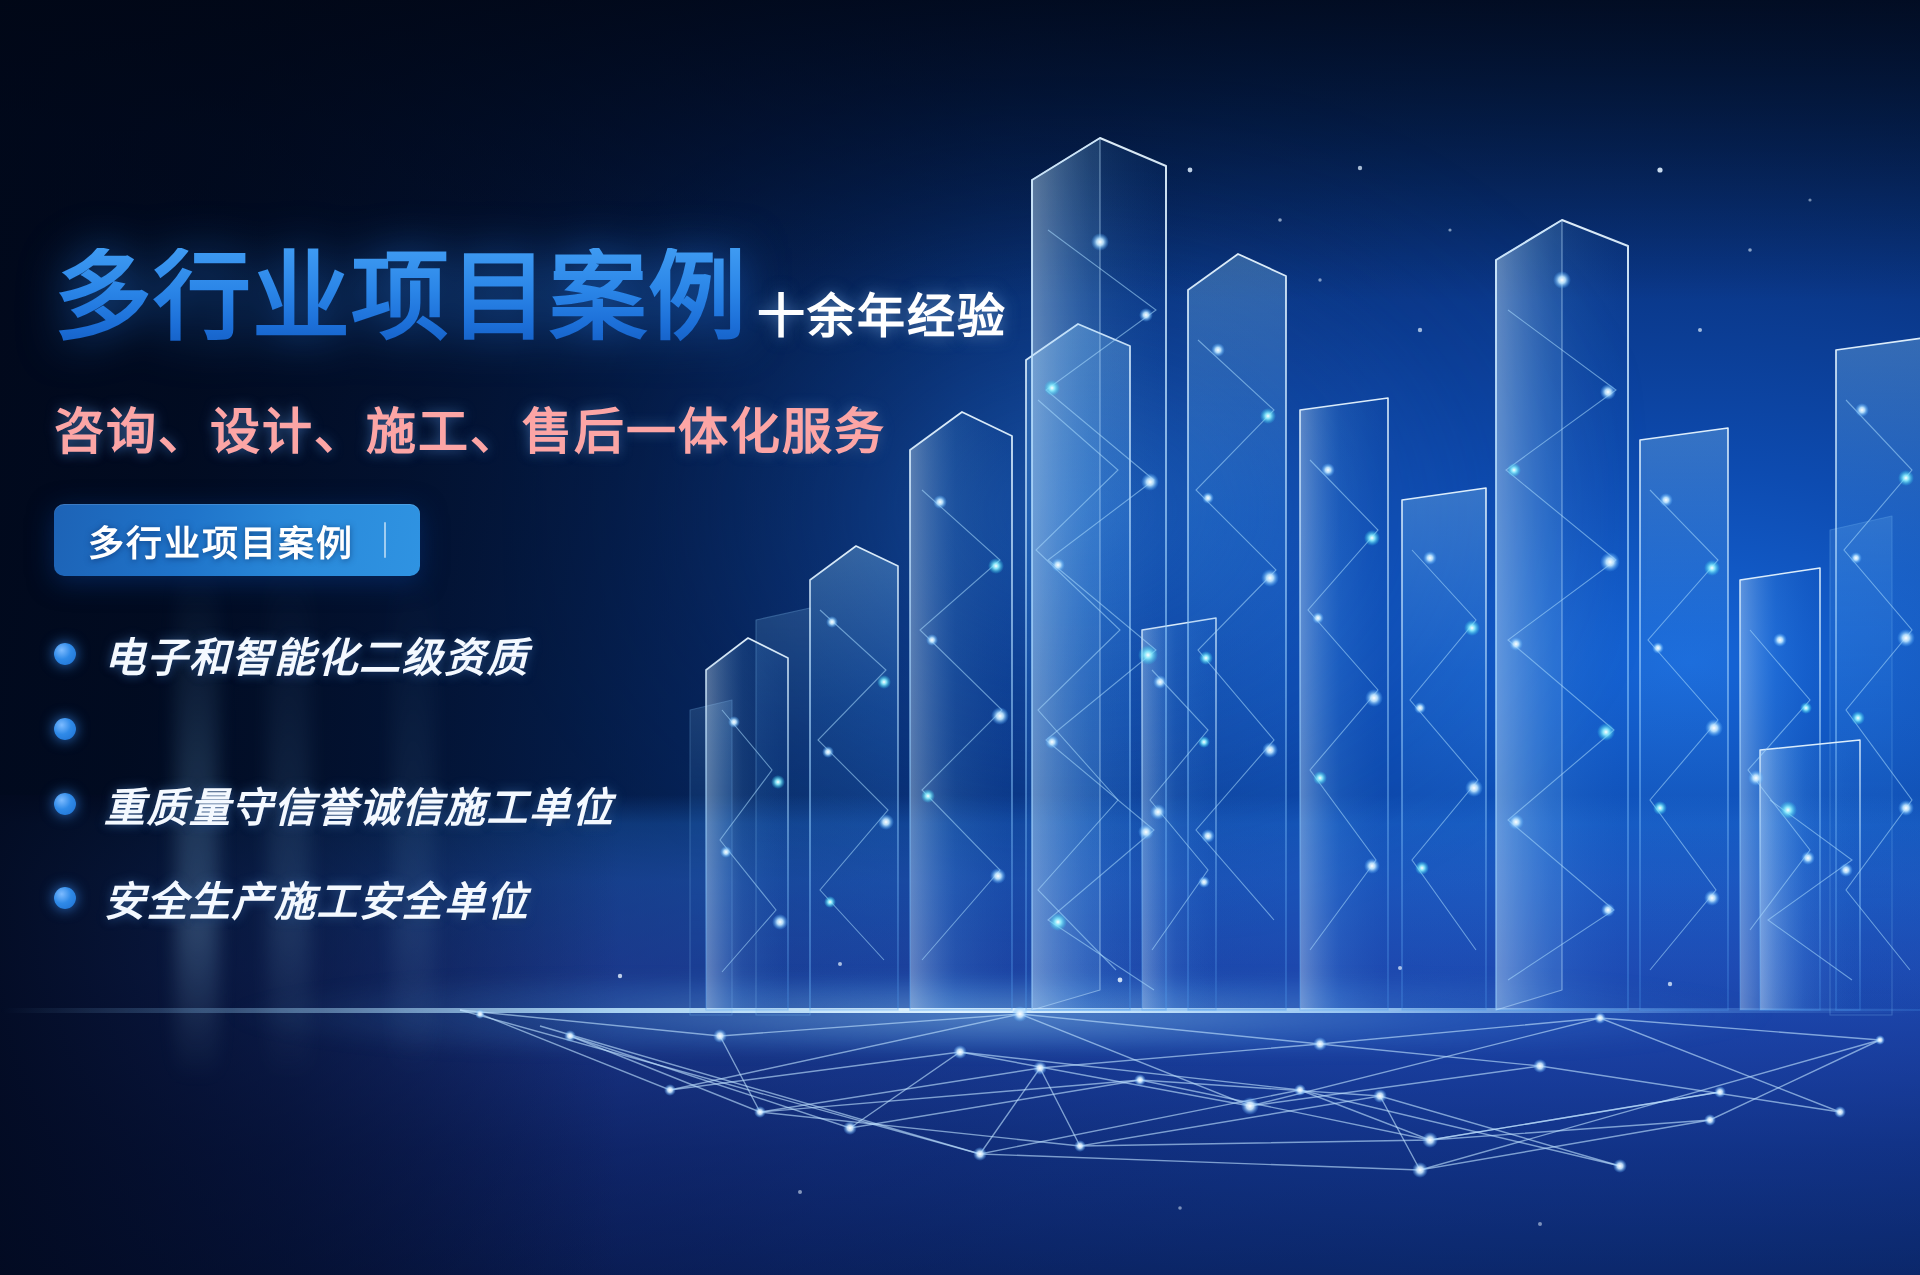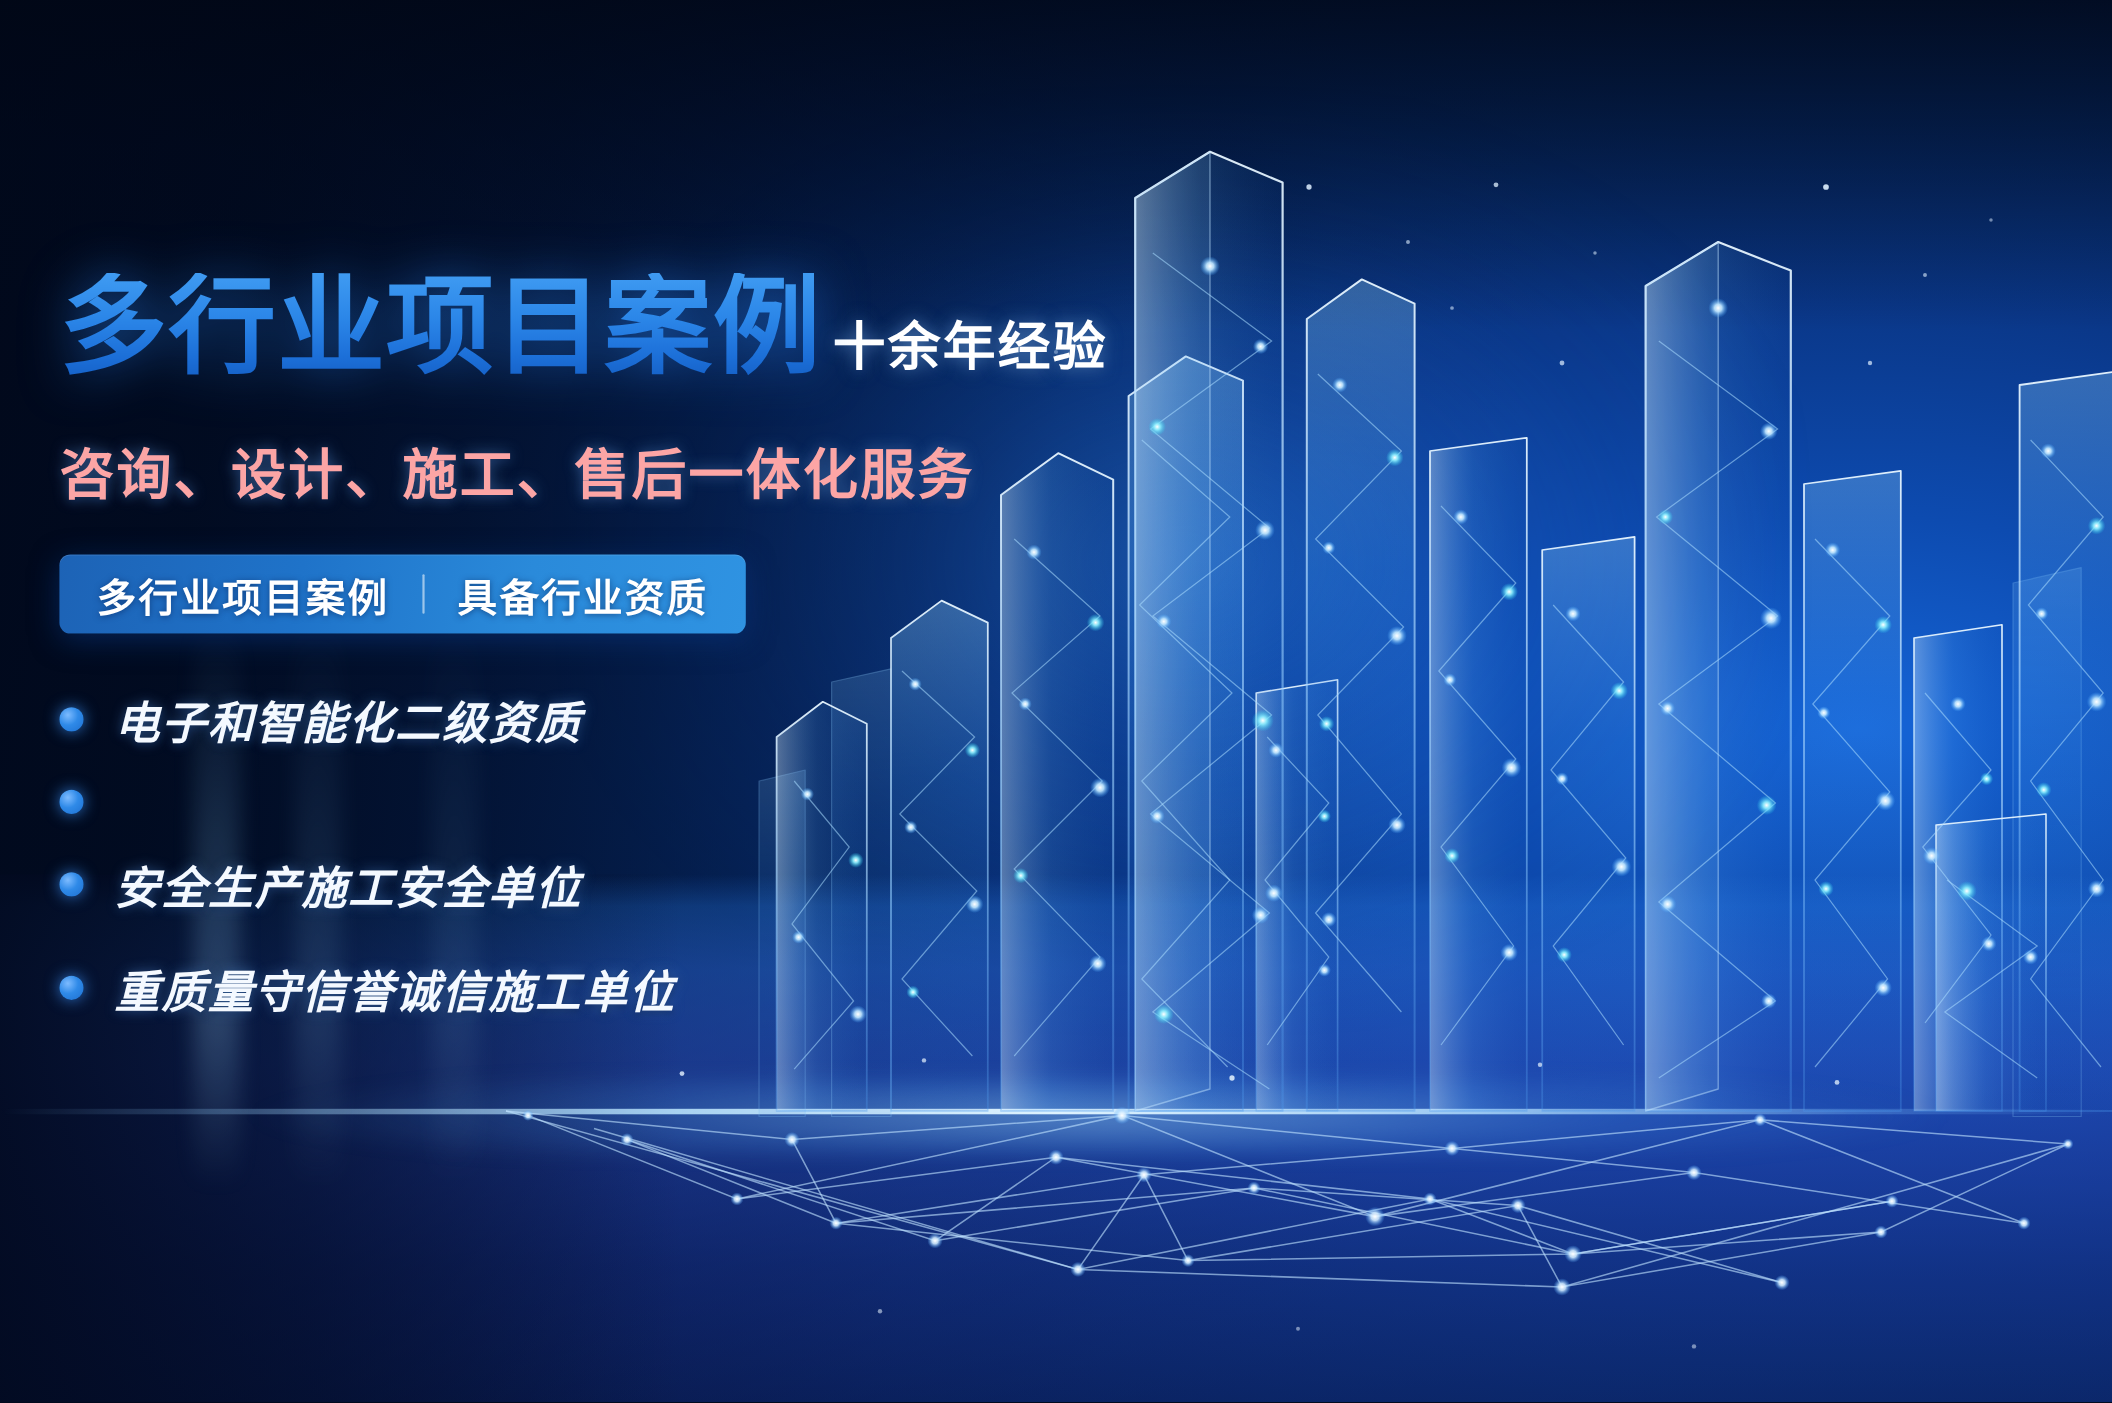--- a/index.html
+++ b/index.html
@@ -406,35 +406,34 @@
     <div class="headline-row">
       <span class="headline-main">多行业项目案例</span>
       <span class="headline-sub">十余年经验</span>
     </div>
 
     <div class="subtitle">咨询、设计、施工、售后一体化服务</div>
 
     <div class="badge">
       <span class="badge-text">多行业项目案例</span>
       <span class="badge-divider"></span>
-      <span class="badge-text">具备行业资质</span>
     </div>
 
     <div class="bullets">
       <div class="bullet">
         <span class="dot"></span>
         <span class="bullet-label">电子和智能化二级资质</span>
       </div>
       <div class="bullet">
         <span class="dot"></span>
       </div>
       <div class="bullet">
         <span class="dot"></span>
-        <span class="bullet-label">安全生产施工安全单位</span>
+        <span class="bullet-label">重质量守信誉诚信施工单位</span>
       </div>
       <div class="bullet">
         <span class="dot"></span>
-        <span class="bullet-label">重质量守信誉诚信施工单位</span>
+        <span class="bullet-label">安全生产施工安全单位</span>
       </div>
     </div>
 
   </div>
 </div>
 
 </body></html>

